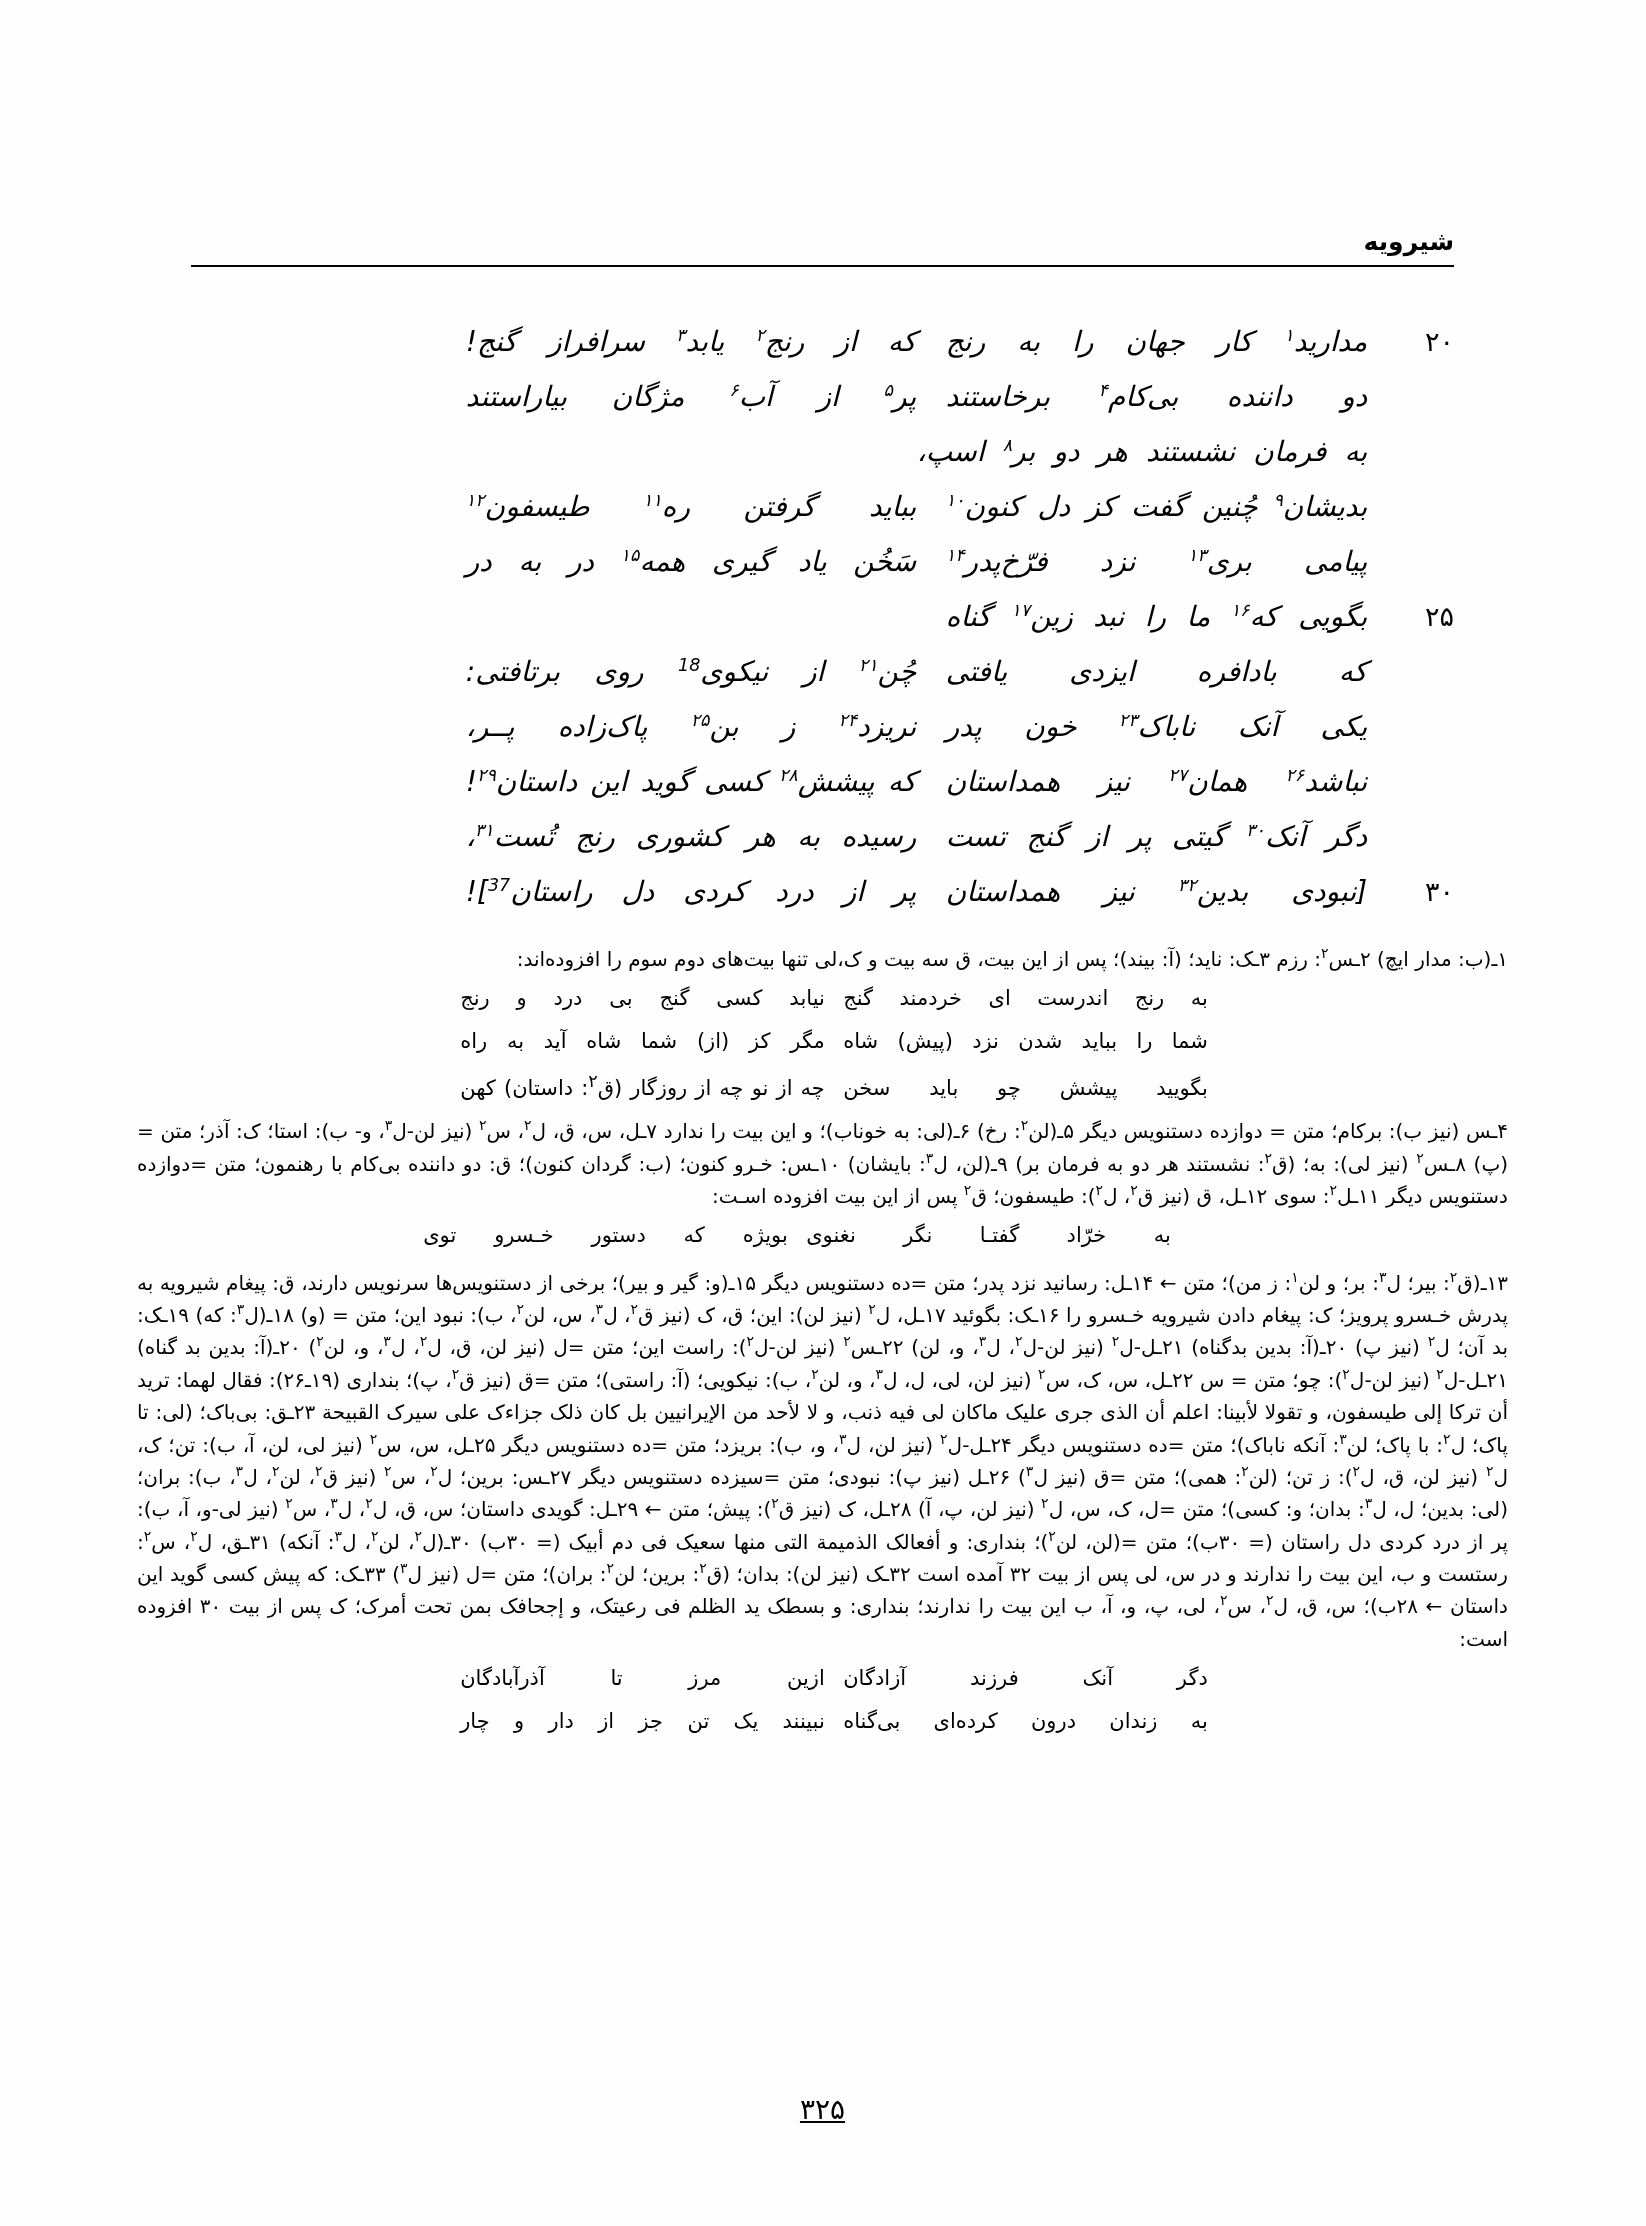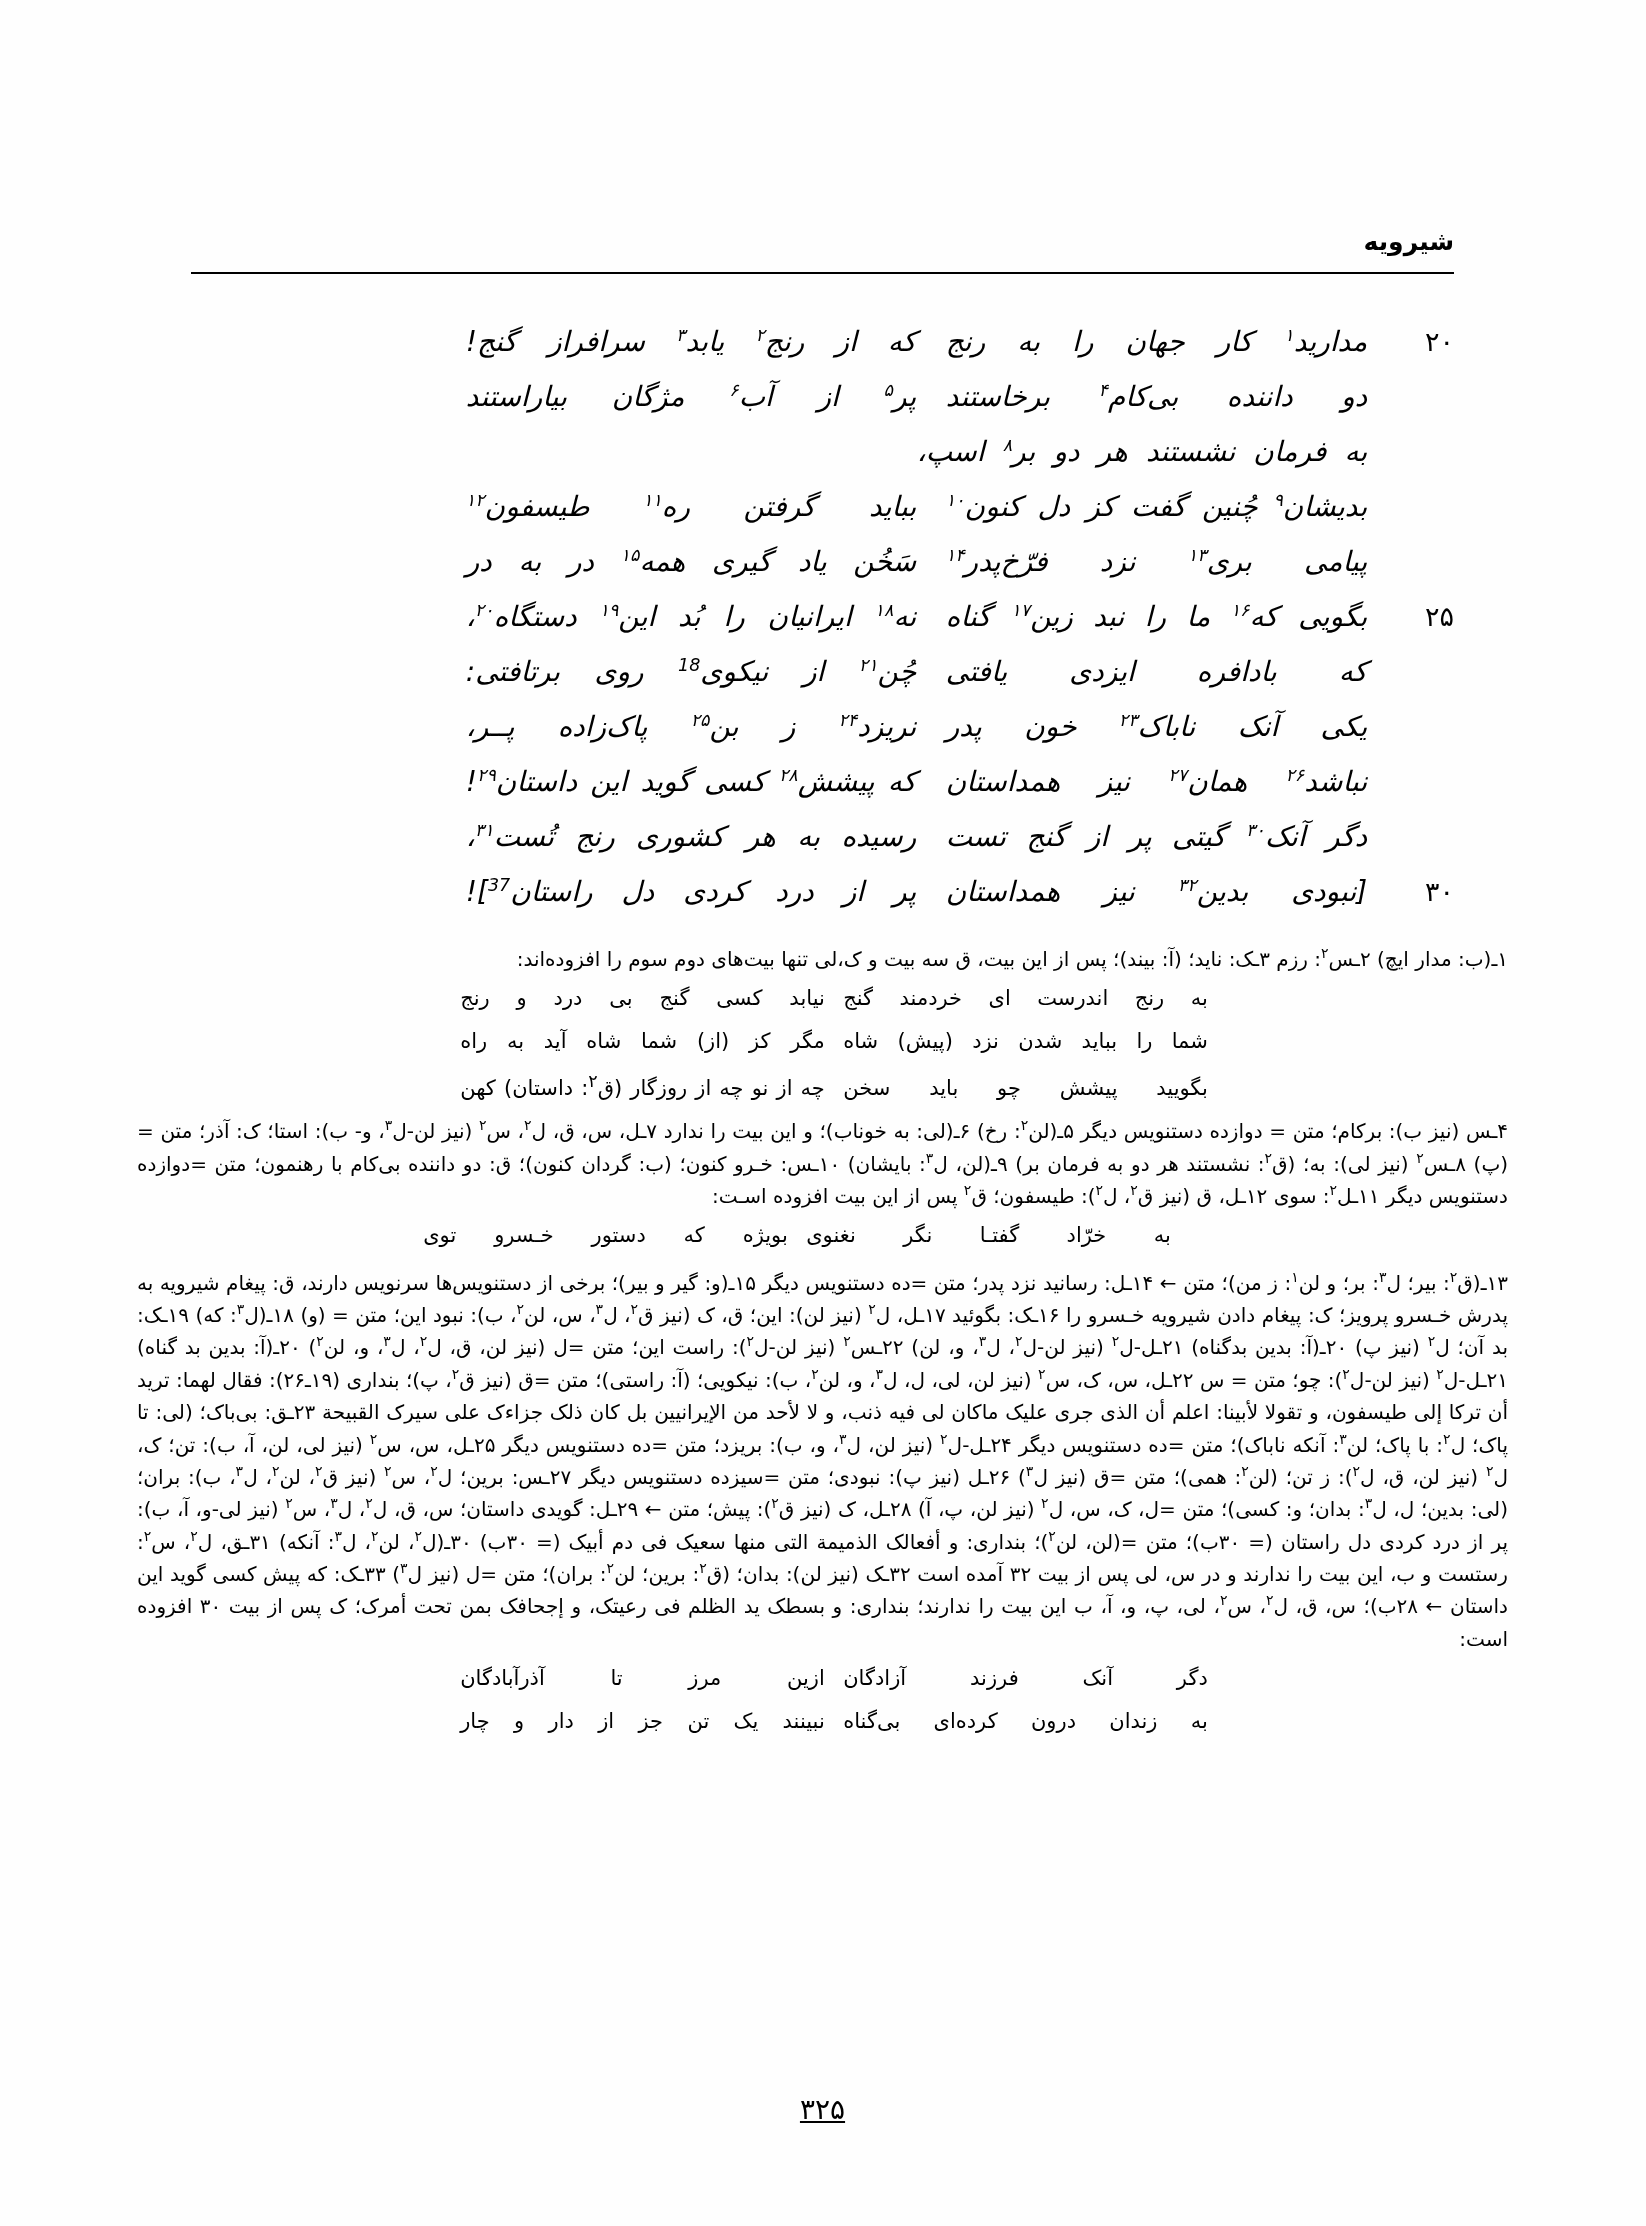--- a/index.html
+++ b/index.html
@@ -28,21 +28,21 @@
     top: 229px;
     right: 192px;
     left: 192px;
     height: 55px;
   }
   .running-head {
     font-size: 25px;
     font-weight: bold;
     line-height: 1;
     text-align: right;
-    padding-bottom: 18px;
+    padding-bottom: 11px;
   }
   .head-rule {
     border-bottom: 2.8px solid #000;
     width: 100%;
   }
 
   
   .verse-block {
     position: absolute;
     top: 325px;
@@ -174,21 +174,20 @@
         <div class="hemi b">بباید گرفتن ره<sup class="fn">۱۱</sup> طیسفون<sup class="fn">۱۲</sup></div>
       </div>
       <div class="verse-line">
         <div class="vnum"></div>
         <div class="hemi a">پیامی بری<sup class="fn">۱۳</sup> نزد فرّخ‌پدر<sup class="fn">۱۴</sup></div>
         <div class="hemi b">سَخُن یاد گیری همه<sup class="fn">۱۵</sup> در به در</div>
       </div>
       <div class="verse-line">
         <div class="vnum">۲۵</div>
         <div class="hemi a">بگویی که<sup class="fn">۱۶</sup> ما را نبد زین<sup class="fn">۱۷</sup> گناه</div>
-        <div class="hemi b">نه<sup class="fn">۱۸</sup> ایرانیان را بُد این<sup class="fn">۱۹</sup> دستگاه<sup class="fn">۲۰</sup>،</div>
       </div>
       <div class="verse-line">
         <div class="vnum"></div>
         <div class="hemi a">که بادافره ایزدی یافتی</div>
         <div class="hemi b">چُن<sup class="fn">۲۱</sup> از نیکوی<sup class="fn">18</sup> روی برتافتی:</div>
       </div>
       <div class="verse-line">
         <div class="vnum"></div>
         <div class="hemi a">یکی آنک ناباک<sup class="fn">۲۳</sup> خون پدر</div>
         <div class="hemi b">نریزد<sup class="fn">۲۴</sup> ز بن<sup class="fn">۲۵</sup> پاک‌زاده پــر،</div>

